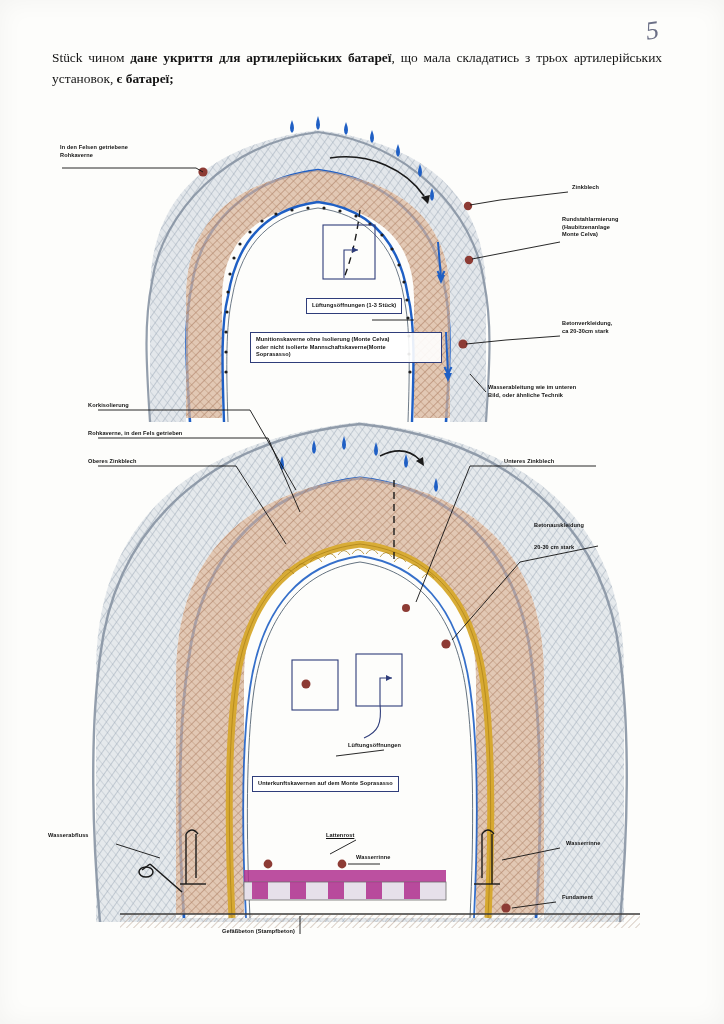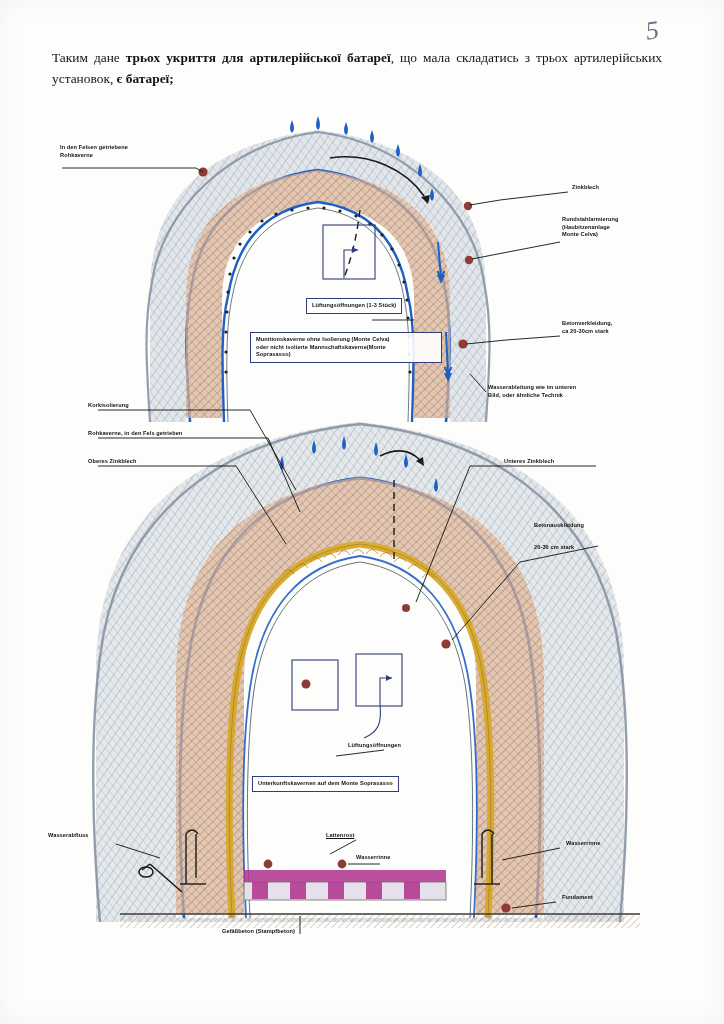--- a/index.html
+++ b/index.html
@@ -80,21 +80,21 @@
   .lbl.u { text-decoration: underline; }
 </style>
 </head>
 <body>
 
 <div class="page">
 
   <div class="page-number">5</div>
 
   <div class="intro-text">
-    <span>Таким дане </span><b>трьох укриття для артилерійської батареї</b><span>, що мала складатись з трьох артилерійських установок, </span><b>є батареї;</b>
+    <span>Stück чином </span><b>дане укриття для артилерійських батареї</b><span>, що мала складатись з трьох артилерійських установок, </span><b>є батареї;</b>
   </div>
 
   <div class="figure">
     <svg width="724" height="920" viewBox="0 0 724 920">
       <defs>
         <pattern id="rockHatch" width="7" height="7" patternUnits="userSpaceOnUse" patternTransform="rotate(35)">
           <path d="M0 0 L0 7" stroke="#8a98a8" stroke-width="1.1" opacity="0.75"></path>
         </pattern>
         <pattern id="rockHatch2" width="6" height="6" patternUnits="userSpaceOnUse" patternTransform="rotate(-40)">
           <path d="M0 0 L0 6" stroke="#97a4b2" stroke-width="1" opacity="0.6"></path>

